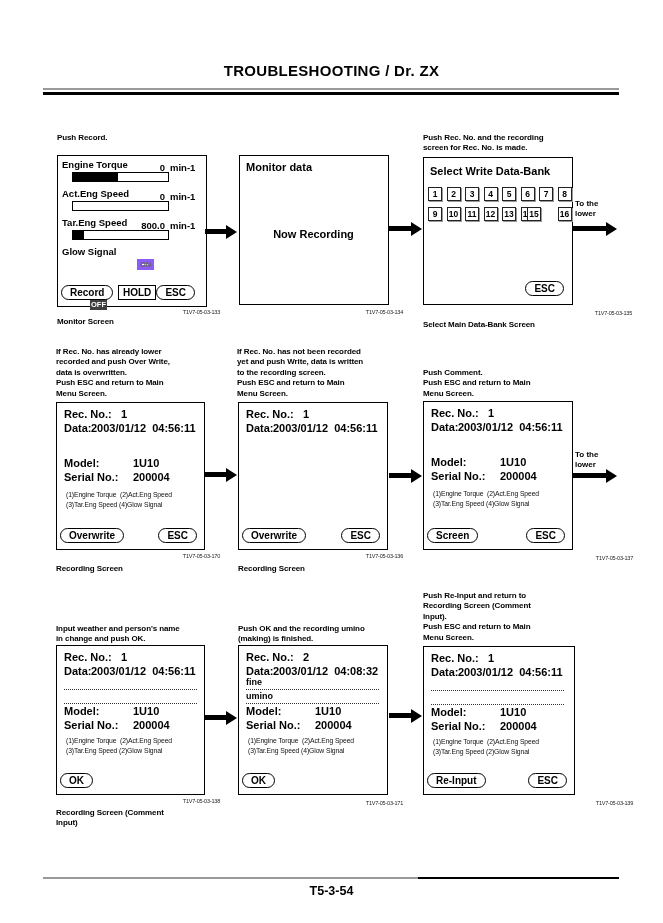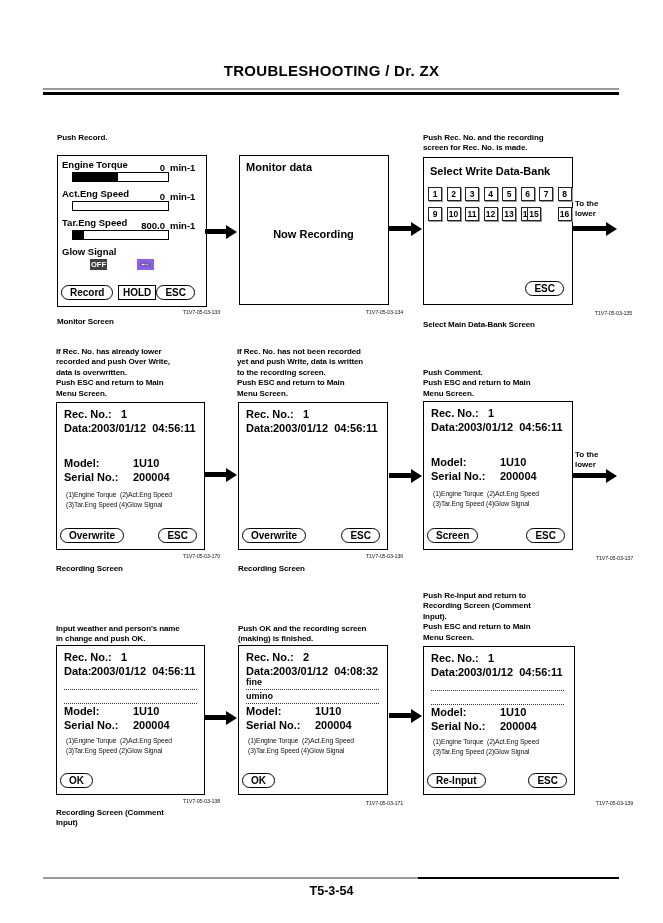--- a/index.html
+++ b/index.html
@@ -29,21 +29,21 @@
   .gauge { position:absolute; left:4px; width:141px; height:27px; }
   .g-name { position:absolute; left:0; top:0; font-size:9.5px; font-weight:bold; }
   .g-val  { position:absolute; right:38px; top:3px; font-size:9.5px; font-weight:bold; }
   .g-unit { position:absolute; left:108px; top:3px; font-size:9.5px; font-weight:bold; }
   .g-bar  { position:absolute; left:10px; top:13px; width:97px; height:10px;
             border:1.2px solid #000; background:#fff; }
   .g-fill { height:100%; background:#000; }
   .glow-label { position:absolute; left:4px; top:90px; font-size:9.5px; font-weight:bold; }
   .toggle { position:absolute; top:103px; width:17px; height:11px; font-size:7.5px;
             font-weight:bold; display:flex; align-items:center; justify-content:center; }
-  .toggle.off { left:32px; background:#404040; color:#fff; }
+  .toggle.off { left:32px; background:#404040; color:#fff;margin-top:40px; }
   .toggle.on  { left:79px; border:5px solid #8b5cf6; color:#666; background:#fff; }
 
   .btn { position:absolute; height:15px; border:1.3px solid #000; border-radius:8px;
          background:#fff; font-size:10px; font-weight:bold; display:flex;
          align-items:center; padding:0 8px; white-space:pre; }
   .btn.sq { border-radius:0; border-width:1.5px; padding:0 4px; }
 
   
   .scr-line { position:absolute; left:7px; font-size:11px; font-weight:bold; white-space:pre; }
   .lbl-rec    { display:inline-block; width:57px; }
@@ -209,21 +209,21 @@
     <div class="scr-line" style="top:59px"><span class="lbl-model">Model:</span><span>1U10</span></div>
     <div class="scr-line" style="top:73px"><span class="lbl-serial">Serial No.:</span><span>200004</span></div>
     <div class="params" style="top:91px">(1)Engine Torque  (2)Act.Eng Speed</div>
     <div class="params" style="top:101px">(3)Tar.Eng Speed (2)Glow Signal</div>
     <div class="btn" style="left:3px;bottom:6px">OK</div>
   </div>
   <div class="code" style="left:120px;top:798px">T1V7-05-03-138</div>
   <div class="caption" style="left:56px;top:808px">Recording Screen (Comment
 Input)</div>
 
-  <div class="note" style="left:238px;top:624px">Push OK and the recording screen
+  <div class="note" style="left:238px;top:624px">Push OK and the recording umino
 (making) is finished.</div>
   <div class="box" style="left:238px;top:645px;width:150px;height:150px">
     <div class="scr-line" style="top:5px"><span class="lbl-rec">Rec. No.:</span><span>2</span></div>
     <div class="scr-line" style="top:19px"><span class="lbl-data">Data:</span><span>2003/01/12  04:08:32</span></div>
     <div class="dotline" style="top:31px">fine</div>
     <div class="dotline" style="top:45px">umino</div>
     <div class="scr-line" style="top:59px"><span class="lbl-model">Model:</span><span>1U10</span></div>
     <div class="scr-line" style="top:73px"><span class="lbl-serial">Serial No.:</span><span>200004</span></div>
     <div class="params" style="top:91px">(1)Engine Torque  (2)Act.Eng Speed</div>
     <div class="params" style="top:101px">(3)Tar.Eng Speed (4)Glow Signal</div>

